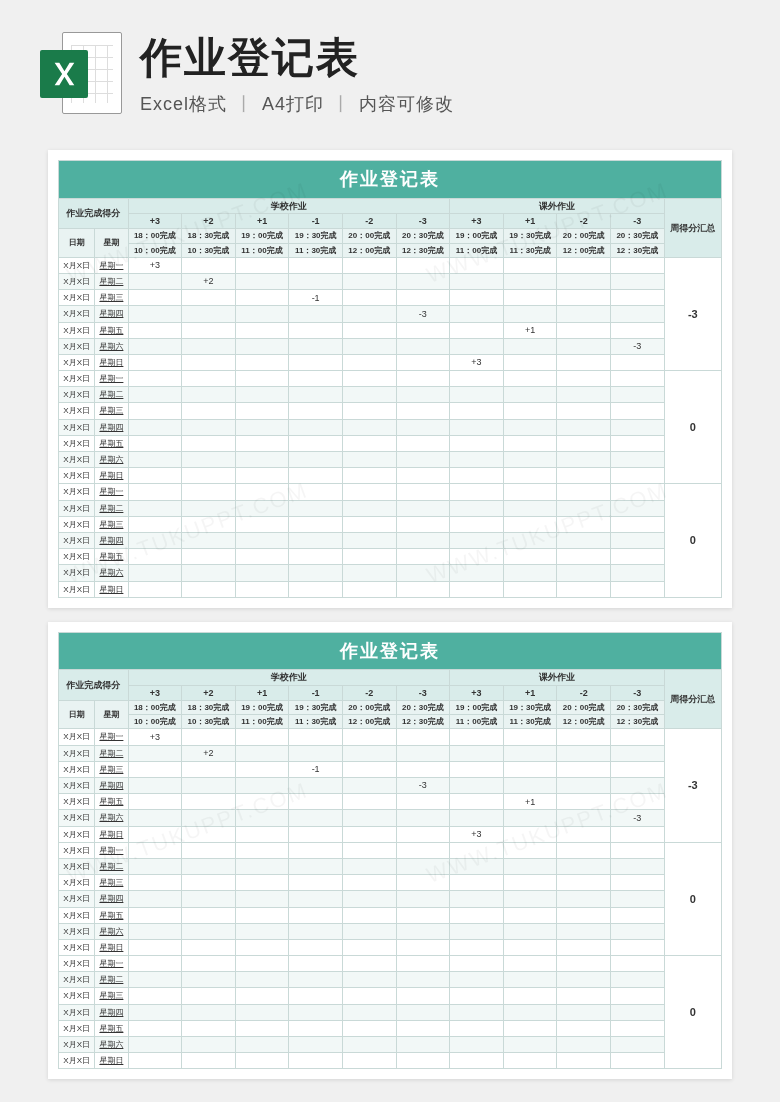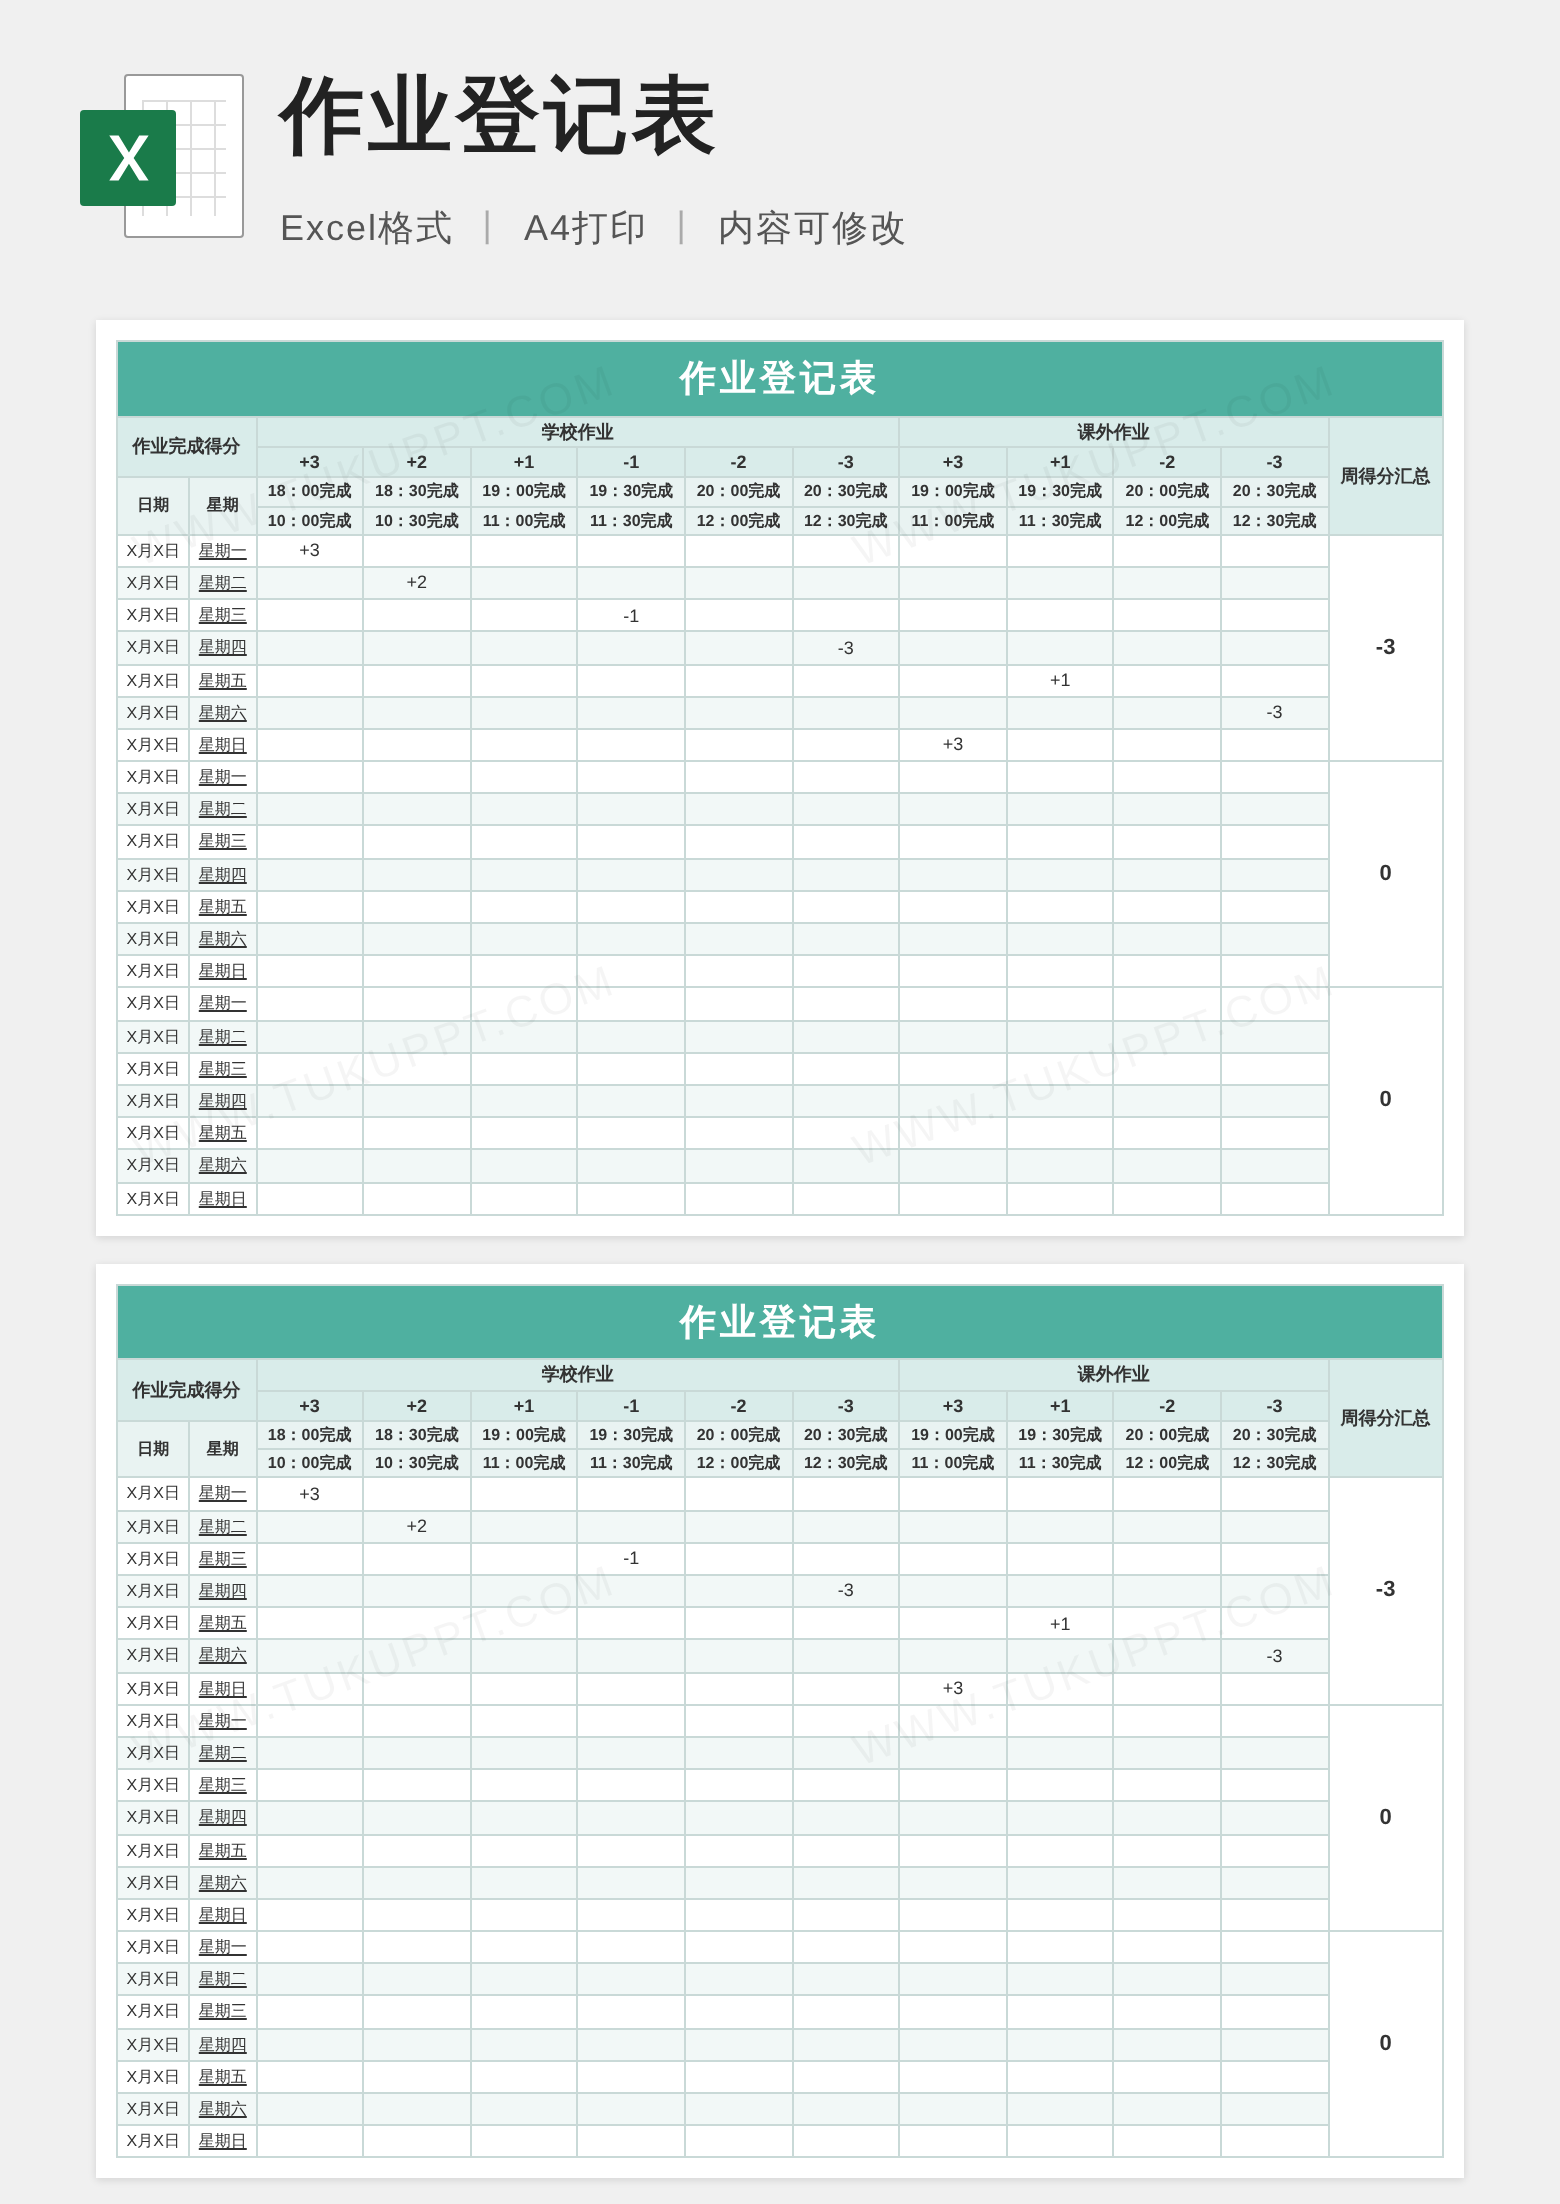--- a/index.html
+++ b/index.html
@@ -41,21 +41,21 @@
     border-radius: 2px;
     display: flex; align-items: center; justify-content: center;
   }
   .excel-icon .badge svg { width: 30px; height: 30px; }
   .title-block { flex: 1; }
   .main-title {
     font-size: 42px; font-weight: 800; color: #222;
     letter-spacing: 2px;
   }
   .subtitle {
-    font-size: 18px; color: #555; margin-top: 16px;
+    font-size: 18px; color: #555; margin-top: 6px;
     letter-spacing: 1px;
   }
   .subtitle span.sep { margin: 0 8px; color: #aaa; }
   .sheet-wrap {
     background: #fff;
     margin: 14px 48px;
     padding: 10px;
     box-shadow: 0 1px 4px rgba(0,0,0,0.12);
   }
   .sheet {

